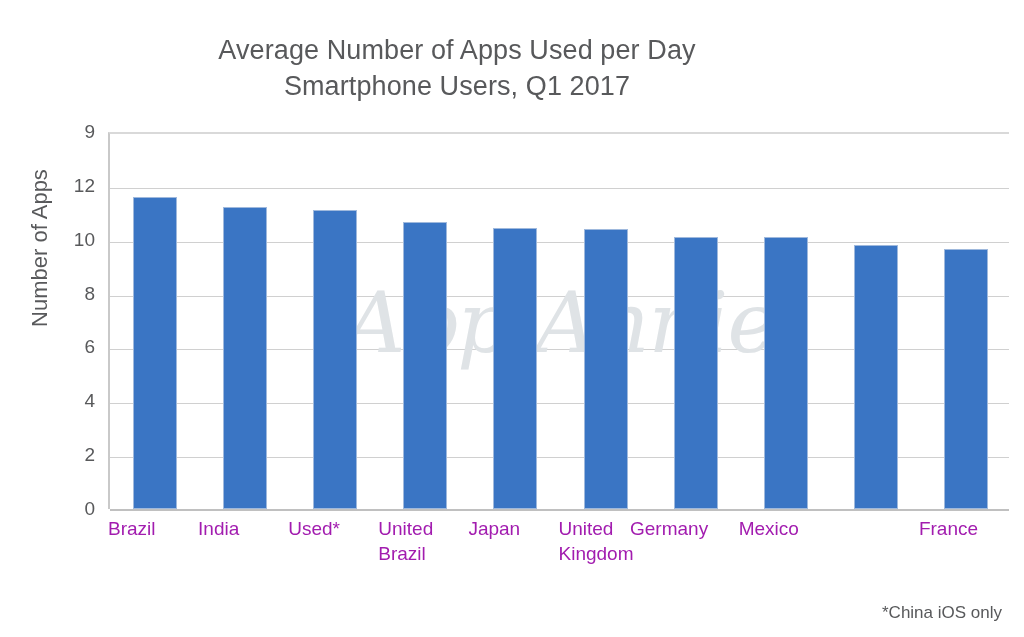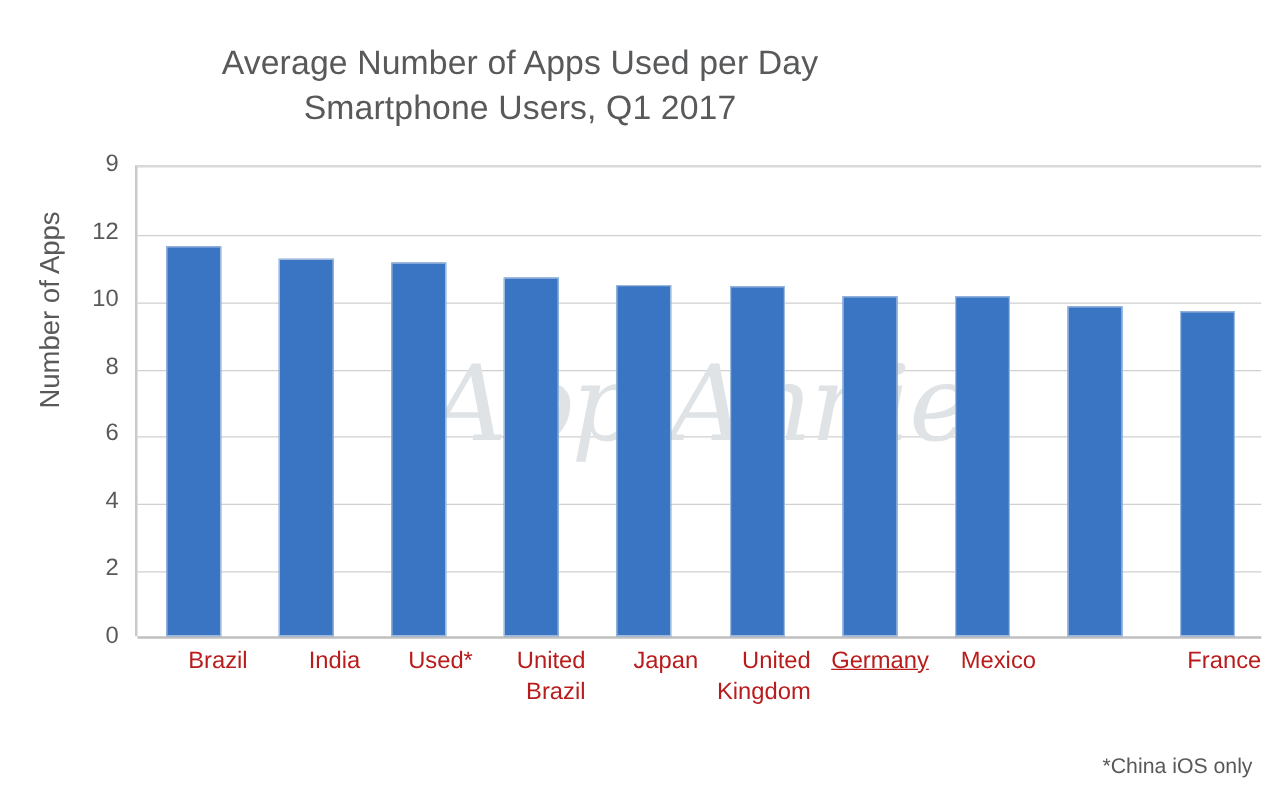--- a/index.html
+++ b/index.html
@@ -28,20 +28,21 @@
     position: absolute;
     left: 0;
     top: 32px;
     width: 832px;
     text-align: center;
     font-size: 27px;
     line-height: 36px;
     color: #58595b;
     font-weight: 400;
     letter-spacing: 0.1px;
+    padding-left: 41px;
   }
   .chart-title .line { display: block; }
 
   
   .y-axis-title {
     position: absolute;
     left: -60px;
     top: 235px;
     width: 200px;
     text-align: center;
@@ -139,24 +140,24 @@
   .x-ticks {
     position: absolute;
     left: 108px;
     top: 516px;
     width: 901px;
     height: 70px;
   }
   .x-tick {
     position: absolute;
     top: 0;
-    text-align: right;
+    text-align: left;
     font-size: 19px;
     line-height: 25px;
-    color: #b91c1c;
+    color: #a21caf;
   }
 
   
   .footnote {
     position: absolute;
     right: 22px;
     bottom: 14px;
     font-size: 17px;
     color: #58595b;
   }
@@ -225,21 +226,21 @@
         <div>United</div>
         <div>Brazil</div>
       </div>
       <div class="x-tick" style="left: 360.4px; width: 90.1px;">
         <div>Japan</div>
       </div>
       <div class="x-tick" style="left: 450.5px; width: 90.1px;">
         <div>United</div>
         <div>Kingdom</div>
       </div>
-      <div class="x-tick" style="left: 545px; width: 90.1px; text-decoration: underline;">
+      <div class="x-tick" style="left: 522px; width: 90.1px;">
         <div>Germany</div>
       </div>
       <div class="x-tick" style="left: 630.7px; width: 90.1px;">
         <div>Mexico</div>
       </div>
       <div class="x-tick" style="left: 810.9px; width: 90.1px;">
         <div>France</div>
       </div>
     </div>
 

